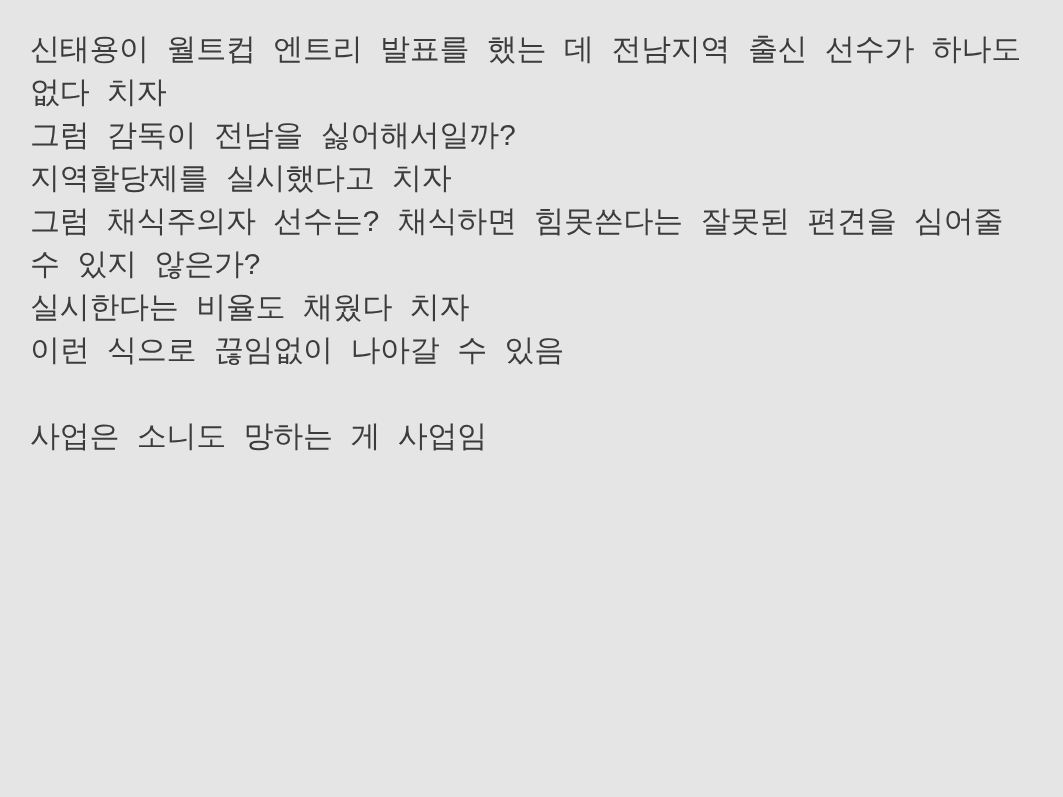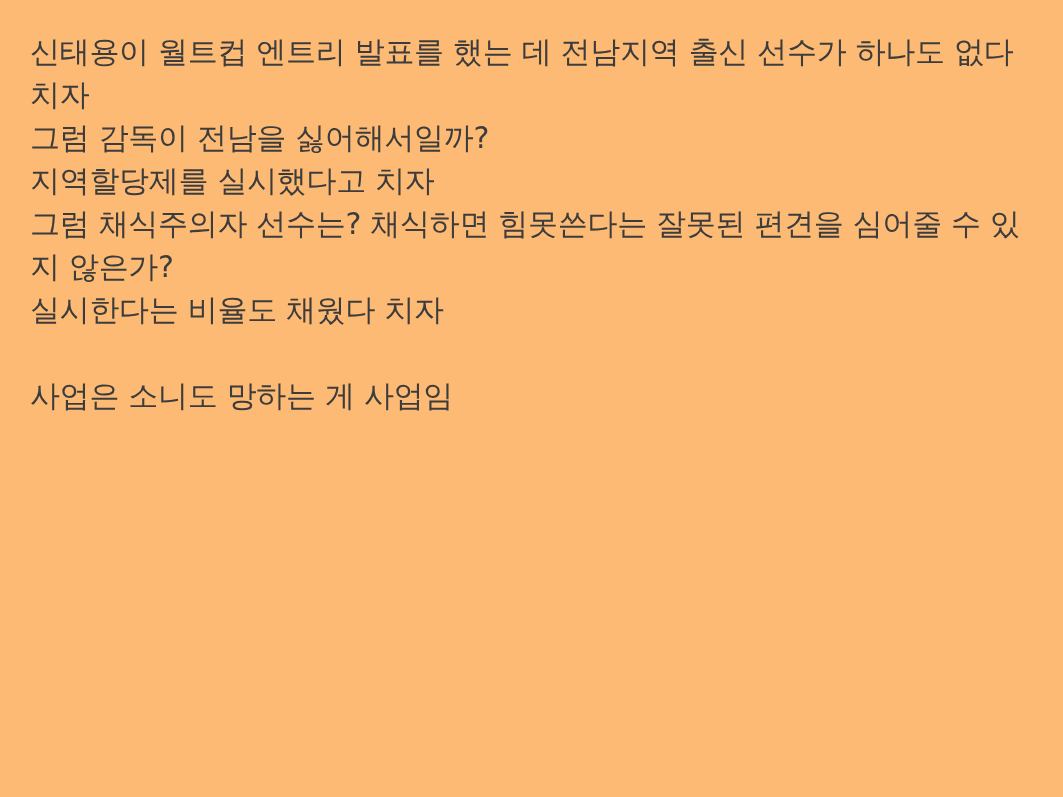--- a/index.html
+++ b/index.html
@@ -11,21 +11,22 @@
     width: 1063px;
     height: 797px;
     overflow: hidden;
     font-family: "DejaVu Sans", "Liberation Sans", sans-serif;
   }
   .page {
     width: 1063px;
     height: 797px;
     box-sizing: border-box;
     padding: 30px 28px 9px 30px;
-    background: #fdba74;
+    background: #e5e5e5;
+    font-family: Liberation Mono, monospace;
   }
   .text-body {
     color: #3c3c3c;
     font-size: 30px;
     line-height: 43px;
     letter-spacing: -0.3px;
     white-space: normal;
     word-break: break-word;
   }
   .para {
@@ -43,20 +44,21 @@
 
 <div class="page">
   <div class="text-body">
 
     <p class="para">
       <span class="line">신태용이 월트컵 엔트리 발표를 했는 데 전남지역 출신 선수가 하나도 없다 치자</span>
       <span class="line">그럼 감독이 전남을 싫어해서일까?</span>
       <span class="line">지역할당제를 실시했다고 치자</span>
       <span class="line">그럼 채식주의자 선수는? 채식하면 힘못쓴다는 잘못된 편견을 심어줄 수 있지 않은가?</span>
       <span class="line">실시한다는 비율도 채웠다 치자</span>
+      <span class="line">이런 식으로 끊임없이 나아갈 수 있음</span>
     </p>
 
     <div class="blank-line"></div>
 
     <p class="para">
       <span class="line">사업은 소니도 망하는 게 사업임</span>
     </p>
 
     <div class="blank-line"></div>
 

